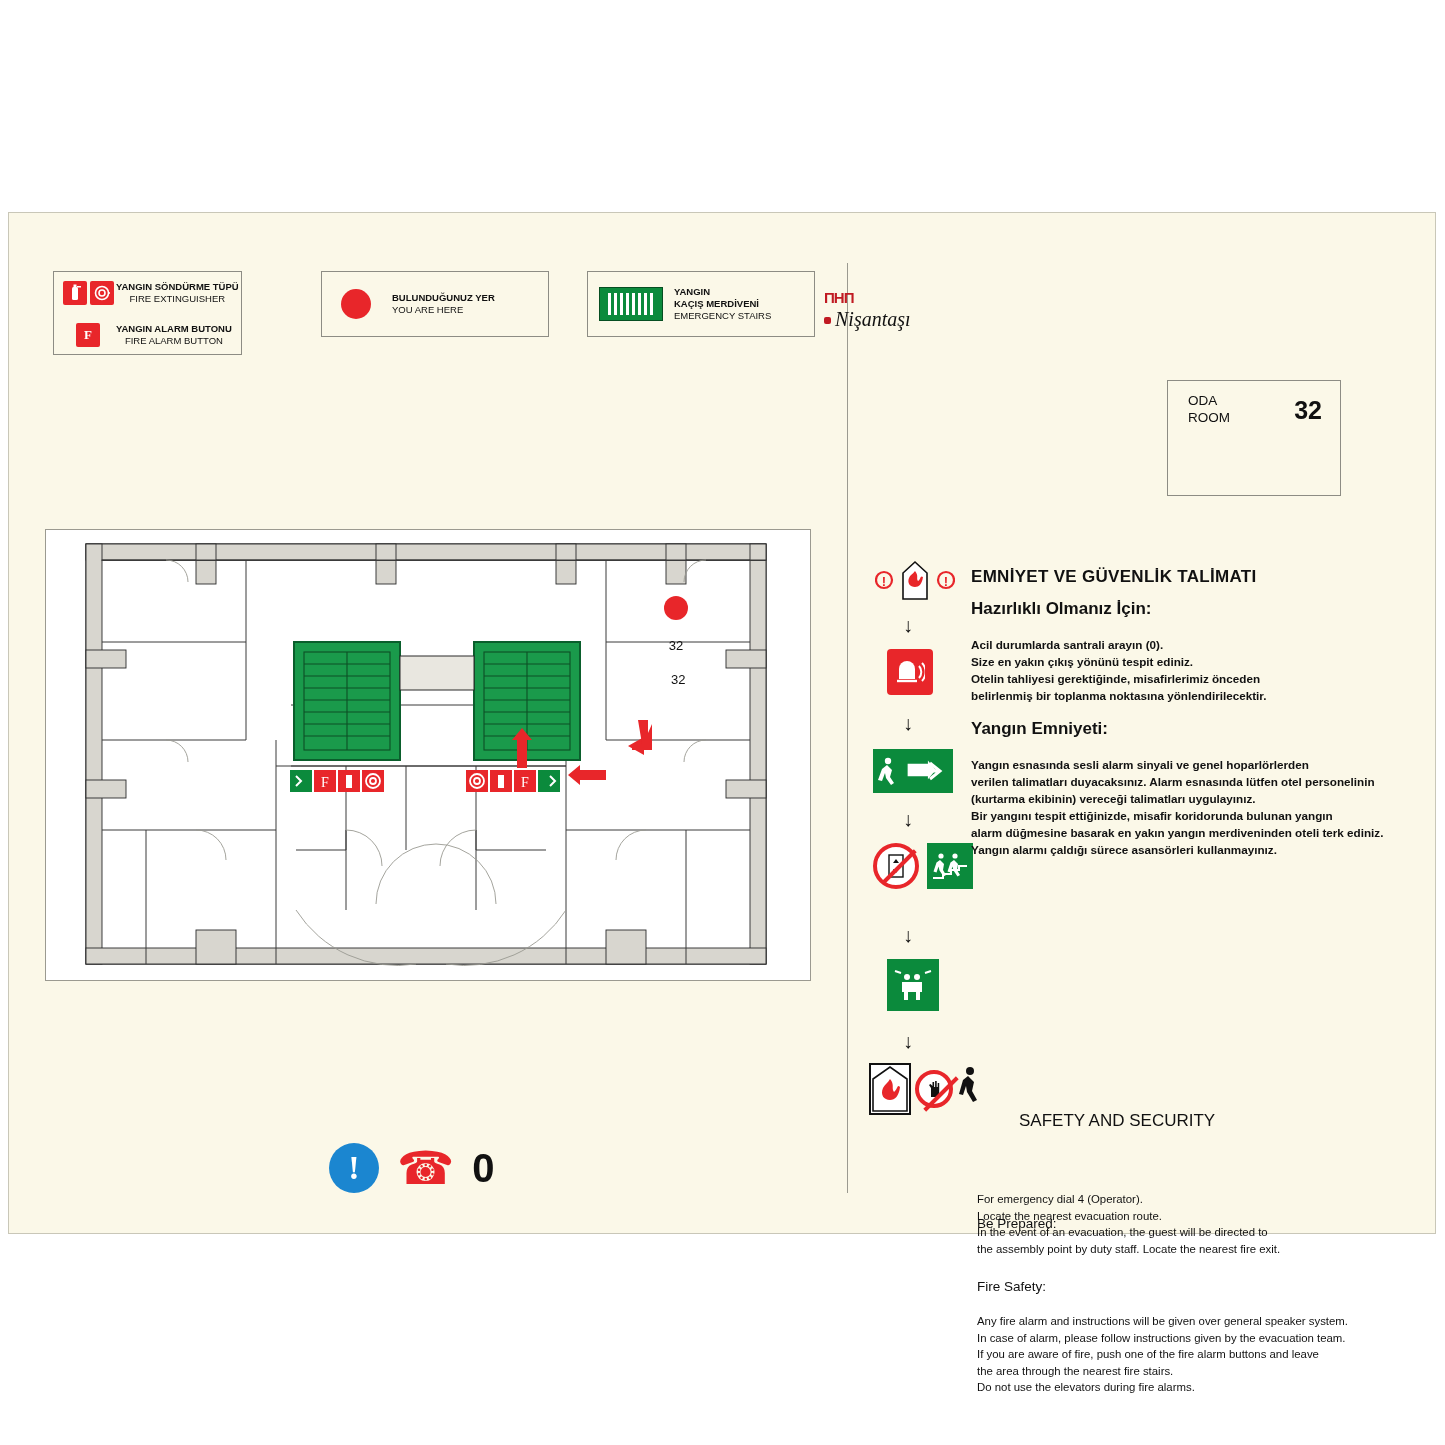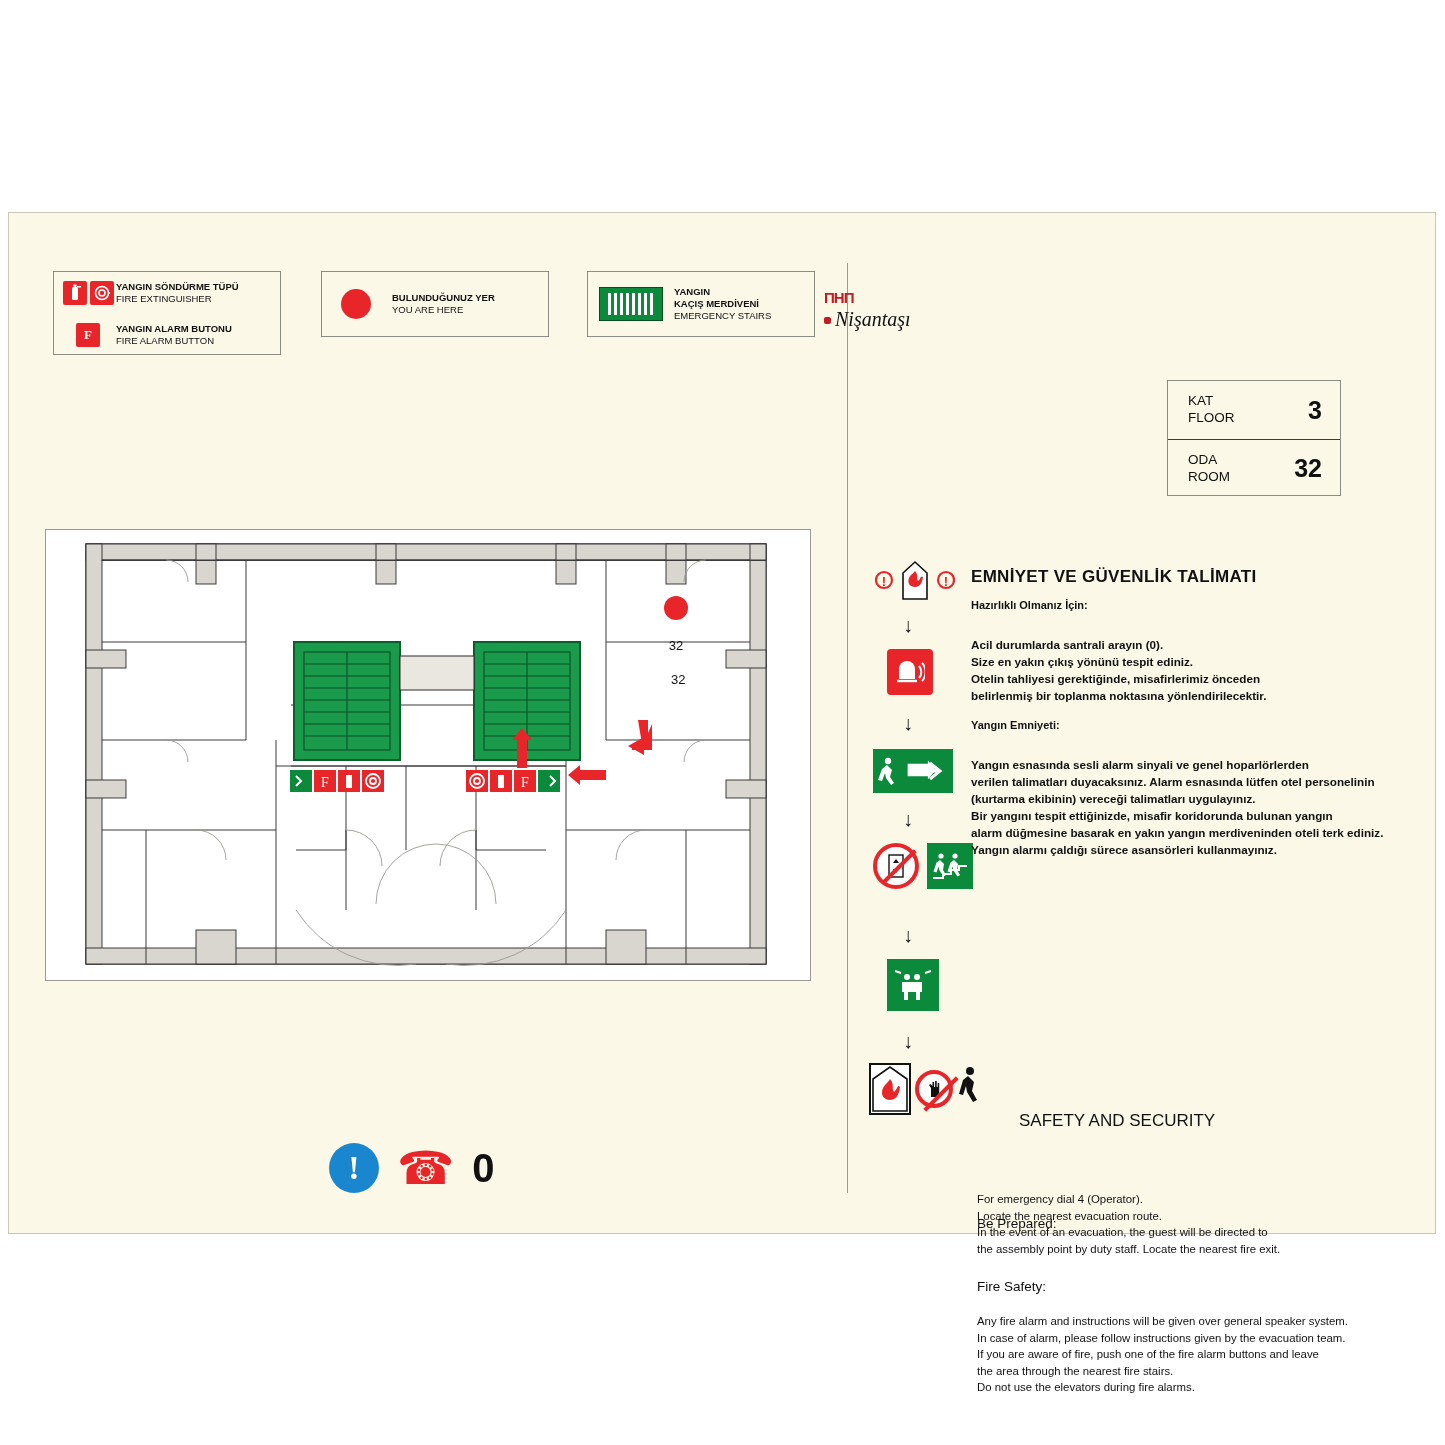--- a/index.html
+++ b/index.html
@@ -1,21 +1,21 @@
 <!DOCTYPE html>
 <html><head>
 <meta charset="utf-8">
 <style>
   html,body{margin:0;padding:0;background:#ffffff;}
   body{width:1445px;height:1445px;font-family:"Liberation Sans", sans-serif;}
   .sheet{position:absolute;left:8px;top:212px;width:1428px;height:1022px;background:#fbf8e8;border:1px solid #c9c7b8;box-sizing:border-box;}
   .legend-box{position:absolute;background:#fbf8e8;border:1px solid #8d8c84;box-sizing:border-box;}
 
   
-  #legend1{left:44px;top:58px;width:228px;height:84px;}
+  #legend1{left:44px;top:58px;width:189px;height:84px;text-align:center;}
   .lg-row{display:flex;align-items:center;height:42px;padding-left:6px;box-sizing:border-box;}
   .lg-ico{width:56px;display:flex;gap:3px;align-items:center;justify-content:center;}
   .sq{width:24px;height:24px;background:#e8262a;border-radius:2px;display:flex;align-items:center;justify-content:center;color:#fff;font-size:13px;font-weight:bold;}
   .lg-txt{font-size:9.5px;line-height:1.25;color:#111;}
   .lg-txt b{font-size:9.5px;display:block;font-weight:bold;}
   .lg-txt span{display:block;}
 
   
   #legend2{left:312px;top:58px;width:228px;height:66px;}
   .dot{width:30px;height:30px;border-radius:50%;background:#e8262a;}
@@ -49,21 +49,21 @@
   
   .fr{position:absolute;left:1158px;top:167px;width:174px;height:116px;border:1px solid #8d8c84;box-sizing:border-box;}
   .fr .r{height:58px;display:flex;align-items:center;justify-content:space-between;padding:0 18px 0 20px;box-sizing:border-box;}
   .fr .r+.r{border-top:1px solid #0c4a6e;}
   .fr .lbl{font-size:13.5px;line-height:1.25;color:#111;}
   .fr .val{font-size:25px;font-weight:bold;color:#111;}
 
   
   .instr{position:absolute;left:858px;top:340px;width:570px;}
   .inst-title{position:absolute;left:104px;top:14px;font-size:17px;font-weight:bold;color:#111;letter-spacing:.3px;}
-  .h-tr{position:absolute;left:104px;font-size:11px;font-weight:bold;color:#111;}
+  .h-tr{position:absolute;left:104px;font-size:17px;font-weight:bold;color:#111;}
   .p-tr{position:absolute;left:104px;font-size:11.7px;font-weight:bold;color:#111;line-height:1.45;}
   .h-en{position:absolute;left:110px;font-size:13.5px;color:#111;}
   .p-en{position:absolute;left:110px;font-size:11.4px;color:#111;line-height:1.45;}
   .sec-en{position:absolute;left:152px;top:558px;font-size:17px;color:#111;}
 
   .arrow{position:absolute;left:36px;color:#111;font-size:20px;line-height:1;}
   .ic{position:absolute;left:20px;}
   .ic-red{width:46px;height:46px;background:#e8262a;border-radius:4px;display:flex;align-items:center;justify-content:center;}
   .ic-grn{width:46px;height:46px;background:#0b8a3c;display:flex;align-items:center;justify-content:center;}
   .ic-exit{width:80px;height:44px;background:#0b8a3c;display:flex;align-items:center;justify-content:center;gap:6px;}
@@ -256,27 +256,20 @@
   </div>
 
   <div class="brand">
     <div class="mark">ΠΗΠ</div>
     <div class="sub"><span class="dot"></span><span>Nişantaşı</span></div>
   </div>
 
   <div class="fr">
     <div class="r">
       <div class="lbl">
-        <div>KAT</div>
-        <div>FLOOR</div>
-      </div>
-      <div class="val">3</div>
-    </div>
-    <div class="r">
-      <div class="lbl">
         <div>ODA</div>
         <div>ROOM</div>
       </div>
       <div class="val">32</div>
     </div>
   </div>
 
   <div class="instr">
 
     <div class="ic" style="top:6px;left:8px;">

